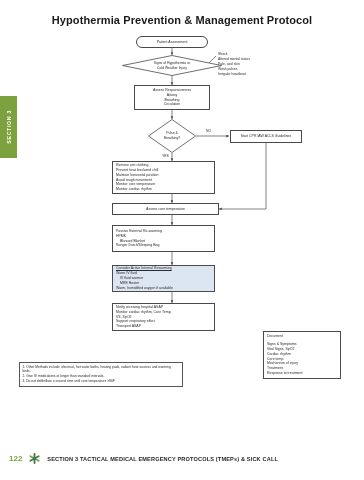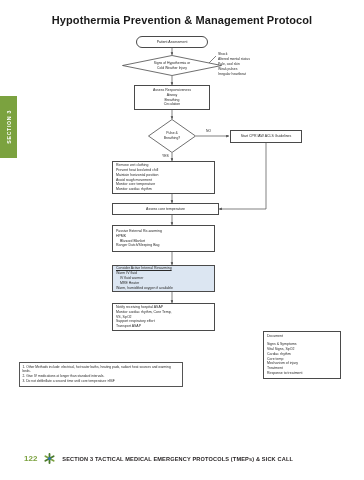--- a/index.html
+++ b/index.html
@@ -150,21 +150,21 @@
   .footnotes div { white-space: normal; }
 
   
   .footer {
     position: absolute;
     left: 0;
     bottom: 16px;
     width: 364px;
     display: flex;
     align-items: center;
-    padding-left: 24px;
+    padding-left: 9px;
     box-sizing: border-box;
     gap: 7px;
   }
   .footer-page {
     font-size: 8px;
     font-weight: bold;
     color: #7ba23f;
   }
   .footer-text {
     font-size: 5.6px;

